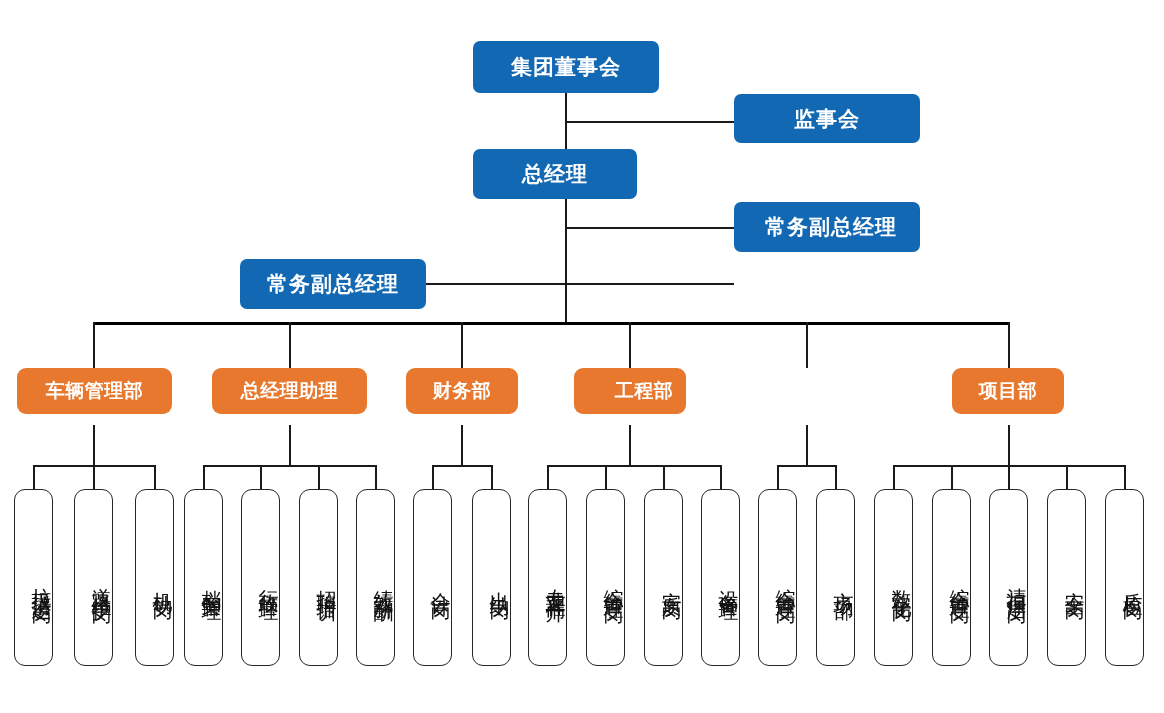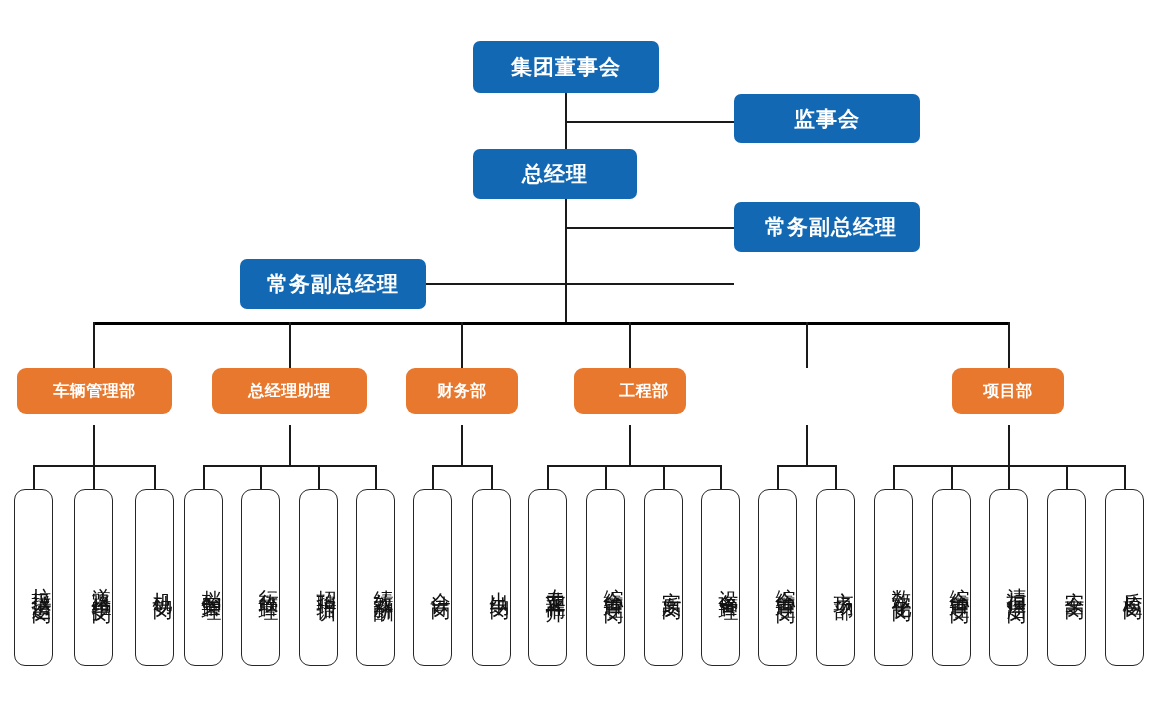--- a/index.html
+++ b/index.html
@@ -29,21 +29,21 @@
   .node.blue{
     background:#1268B3;
     border-radius:7px;
     font-size:21px;
     font-weight:bold;
     letter-spacing:1px;
   }
   .node.orange{
     background:#E8782D;
     border-radius:9px;
-    font-size:16px;
+    font-size:19px;
     font-weight:bold;
     letter-spacing:0.5px;
   }
   .node.leaf{
     background:#ffffff;
     color:#111111;
     border:1.6px solid #262626;
     border-radius:11px;
     font-size:20px;
     font-weight:normal;

